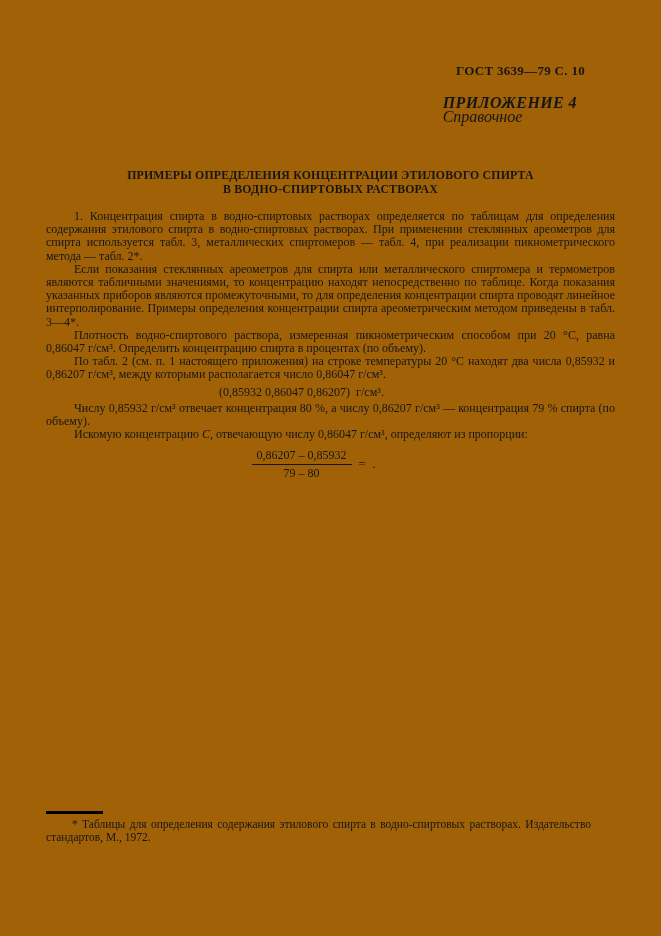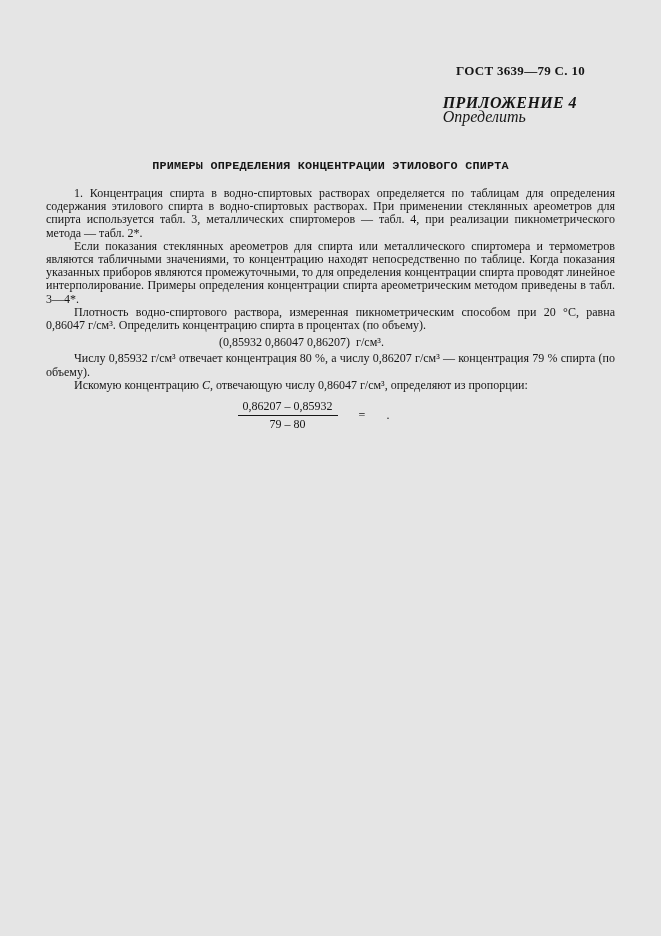--- a/index.html
+++ b/index.html
@@ -6,65 +6,64 @@
   html, body { background:#ffffff; }
   body {
     width:661px; height:936px;
     font-family:"Liberation Serif","DejaVu Serif",serif;
     color:#161616;
     overflow:hidden;
   }
   .page {
     position:relative;
     width:661px; height:936px;
-    background:#e5e5e5;
+    background:#a16207;
     padding:63px 46px 0 46px;
   }
   .hdr {
     text-align:right;
     padding-right:30px;
     font-weight:700;
     font-size:13px;
     letter-spacing:0.3px;
     white-space:nowrap;
   }
   .appendix {
     width:fit-content;
     margin:17px 38px 0 auto;
     font-style:italic;
     font-size:16px;
     line-height:13.5px;
   }
   .appendix .lbl { font-weight:700; letter-spacing:0.4px; }
   .title {
-    margin-top:36px;
+    margin-top:45px;
     text-align:center;
     font-weight:700;
     font-size:11.8px;
     line-height:14px;
     letter-spacing:0.2px;
-    font-family:Liberation Mono, monospace;
   }
   .bodytext {
     margin-top:14px;
     font-size:12px;
     line-height:13.2px;
     text-align:justify;
   }
   .bodytext p { text-indent:28px; }
   .formula-line {
     text-align:center;
     text-indent:0;
     margin:4px 0 3px 0;
   }
   .formula-line > span { position:relative; left:-43px;font-family:Liberation Serif, serif; }
   .eqn {
     display:flex;
     align-items:center;
-    gap:21px;
+    gap:7px;
     width:fit-content;
     margin:8px auto 6px auto;
     position:relative;
     left:-17px;
     font-size:12px;
     line-height:13px;
   }
   .frac { display:inline-flex; flex-direction:column; text-align:center; }
   .frac .num { border-bottom:1px solid #161616; padding:0 5px 2px 5px; }
   .frac .den { padding-top:2px; }
@@ -82,45 +81,51 @@
 </style>
 </head>
 <body>
 
 <div class="page">
 
   <div class="hdr">ГОСТ 3639—79 С. 10</div>
 
   <div class="appendix">
     <div class="lbl">ПРИЛОЖЕНИЕ 4</div>
-    <div>Определить</div>
+    <div>Справочное</div>
   </div>
 
   <div class="title">
     <div>ПРИМЕРЫ ОПРЕДЕЛЕНИЯ КОНЦЕНТРАЦИИ ЭТИЛОВОГО СПИРТА</div>
+    <div>В ВОДНО-СПИРТОВЫХ РАСТВОРАХ</div>
   </div>
 
   <div class="bodytext">
     <p>1. Концентрация спирта в водно-спиртовых растворах определяется по таблицам для определения содержания этилового спирта в водно-спиртовых растворах. При применении стеклянных ареометров для спирта используется табл. 3, металлических спиртомеров — табл. 4, при реализации пикнометрического метода — табл. 2*.</p>
     <p>Если показания стеклянных ареометров для спирта или металлического спиртомера и термометров являются табличными значениями, то концентрацию находят непосредственно по таблице. Когда показания указанных приборов являются промежуточными, то для определения концентрации спирта проводят линейное интерполирование. Примеры определения концентрации спирта ареометрическим методом приведены в табл. 3—4*.</p>
     <p>Плотность водно-спиртового раствора, измеренная пикнометрическим способом при 20 °С, равна 0,86047 г/см³. Определить концентрацию спирта в процентах (по объему).</p>
+    <p>По табл. 2 (см. п. 1 настоящего приложения) на строке температуры 20 °С находят два числа 0,85932 и 0,86207 г/см³, между которыми располагается число 0,86047 г/см³.</p>
 
     <p class="formula-line">
       <span>(0,85932 0,86047 0,86207)&nbsp; г/см³.</span>
     </p>
 
     <p>Числу 0,85932 г/см³ отвечает концентрация 80 %, а числу 0,86207 г/см³ — концентрация 79 % спирта (по объему).</p>
 
     <p><span>Искомую концентрацию </span><span class="var">C</span><span>, отвечающую числу 0,86047 г/см³, определяют из пропорции:</span></p>
 
     <div class="eqn">
       <span class="frac">
         <span class="num">0,86207 – 0,85932</span>
         <span class="den">79 – 80</span>
       </span>
       <span>=</span>
       <span>.</span>
     </div>
 
   </div>
 
+  <div class="footnote">
+    <div class="fn-rule"></div>
+    <div class="fn-text">* Таблицы для определения содержания этилового спирта в водно-спиртовых растворах. Издательство стандартов, М., 1972.</div>
+  </div>
 
 </div>
 
 </body></html>

